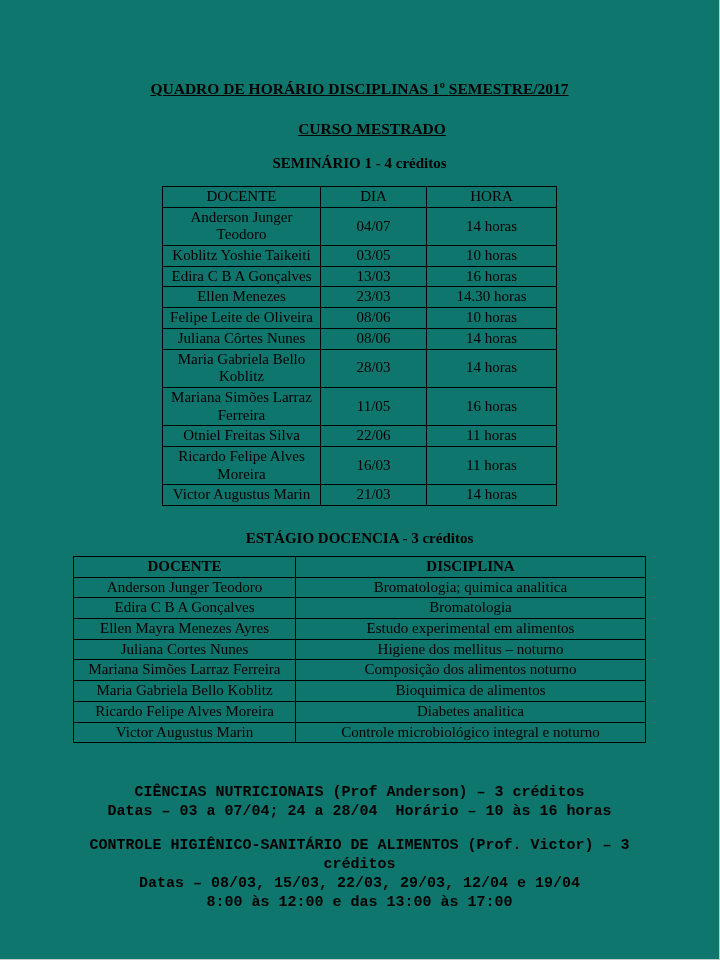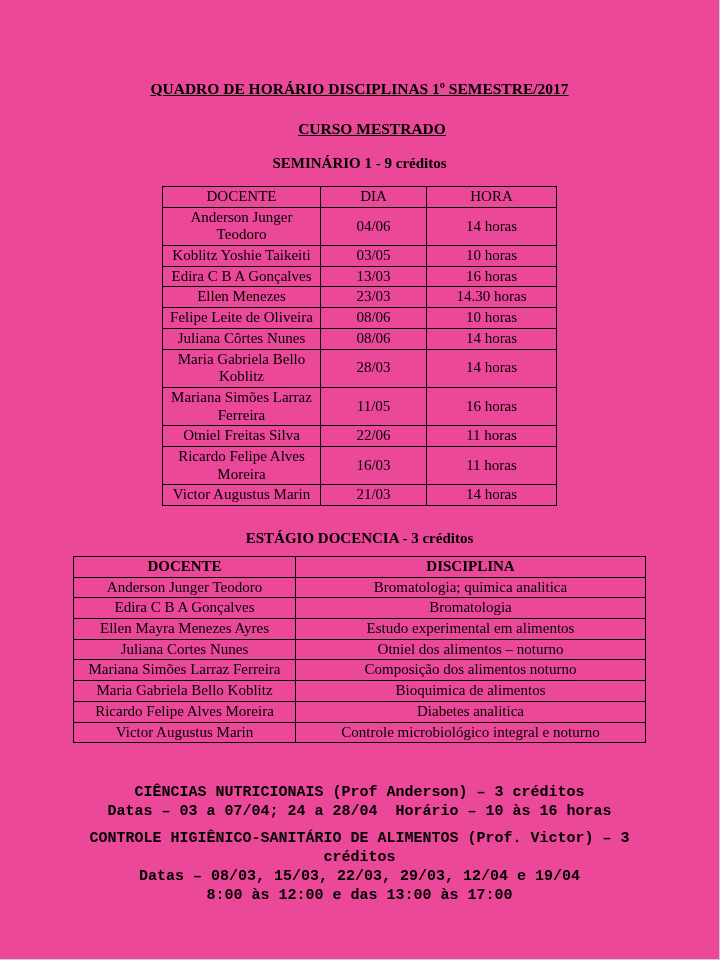--- a/index.html
+++ b/index.html
@@ -7,21 +7,21 @@
   body {
     width: 720px; height: 960px;
     font-family: "Liberation Serif", serif;
     color: #000000;
   }
   .page {
     width: 720px; height: 960px;
     padding-top: 80px;
     border-right: 1px solid #c9c9c9;
     border-bottom: 1px solid #c9c9c9;
-    background: #ec4899;
+    background: #0f766e;
   }
   .doc-title, .doc-subtitle {
     text-align: center;
     font-weight: bold;
     font-size: 15.5px;
     text-decoration: underline;
   }
   .doc-title { margin-bottom: 22px; }
   .doc-subtitle { margin-bottom: 17px; margin-left: 25px; }
   .section-heading {
@@ -44,50 +44,50 @@
     padding: 1px 2px;
     overflow: hidden;
   }
   .t1 { width: 394px; margin-bottom: 24px; }
   .t1 th { font-weight: normal; }
   .t2 { width: 572px; }
   .t2 th { font-weight: bold; }
   .estagio-heading { margin-top: 12px; margin-bottom: 9px; }
   .note { text-align: center; font-weight: bold; font-size: 15px; line-height: 19px; font-family: Liberation Mono, monospace; }
   .note-1 { margin-top: 40px; }
-  .note-2 { margin-top: 8px; }
+  .note-2 { margin-top: 15px; }
   .note p { max-width: 580px; margin: 0 auto; }
 </style>
 </head>
 <body>
 
 <div class="page">
 
   <h1 class="doc-title">QUADRO DE HORÁRIO DISCIPLINAS 1º SEMESTRE/2017</h1>
   <h2 class="doc-subtitle">CURSO MESTRADO</h2>
 
-  <h3 class="section-heading">SEMINÁRIO 1 - 9 créditos</h3>
+  <h3 class="section-heading">SEMINÁRIO 1 - 4 créditos</h3>
 
   <table class="t1">
     <colgroup>
       <col style="width:158px">
         <col style="width:106px">
         <col style="width:130px">
     </colgroup>
     <thead>
       <tr>
         <th>DOCENTE</th>
         <th>DIA</th>
         <th>HORA</th>
       </tr>
     </thead>
     <tbody>
       <tr>
         <td>Anderson Junger Teodoro</td>
-        <td>04/06</td>
+        <td>04/07</td>
         <td>14 horas</td>
       </tr>
       <tr>
         <td>Koblitz Yoshie Taikeiti</td>
         <td>03/05</td>
         <td>10 horas</td>
       </tr>
       <tr>
         <td>Edira C B A Gonçalves</td>
         <td>13/03</td>
@@ -157,21 +157,21 @@
       <tr>
         <td>Edira C B A Gonçalves</td>
         <td>Bromatologia</td>
       </tr>
       <tr>
         <td>Ellen Mayra Menezes Ayres</td>
         <td>Estudo experimental em alimentos</td>
       </tr>
       <tr>
         <td>Juliana Cortes Nunes</td>
-        <td>Otniel dos alimentos – noturno</td>
+        <td>Higiene dos mellitus – noturno</td>
       </tr>
       <tr>
         <td>Mariana Simões Larraz Ferreira</td>
         <td>Composição dos alimentos noturno</td>
       </tr>
       <tr>
         <td>Maria Gabriela Bello Koblitz</td>
         <td>Bioquimica de alimentos</td>
       </tr>
       <tr>

